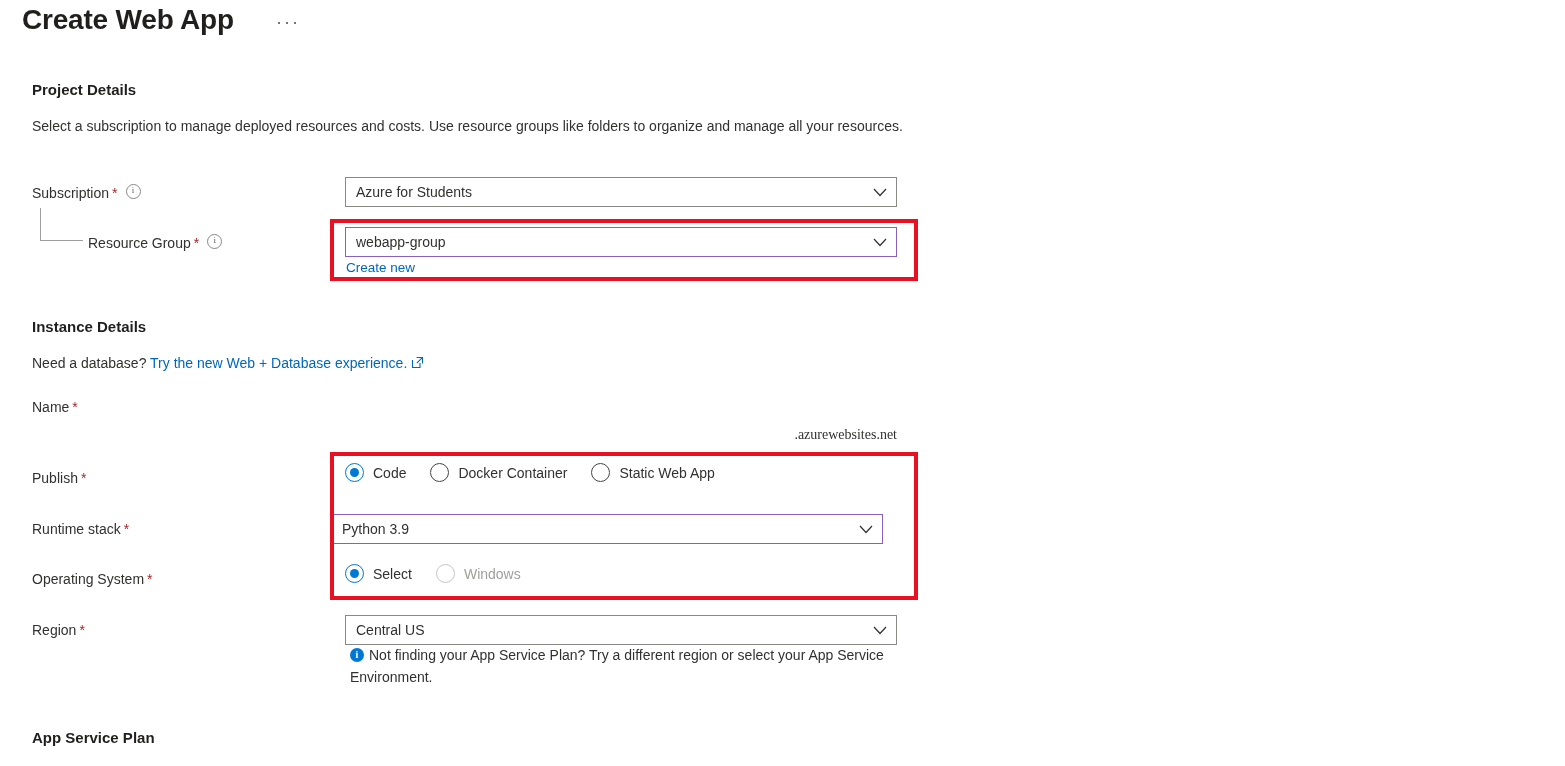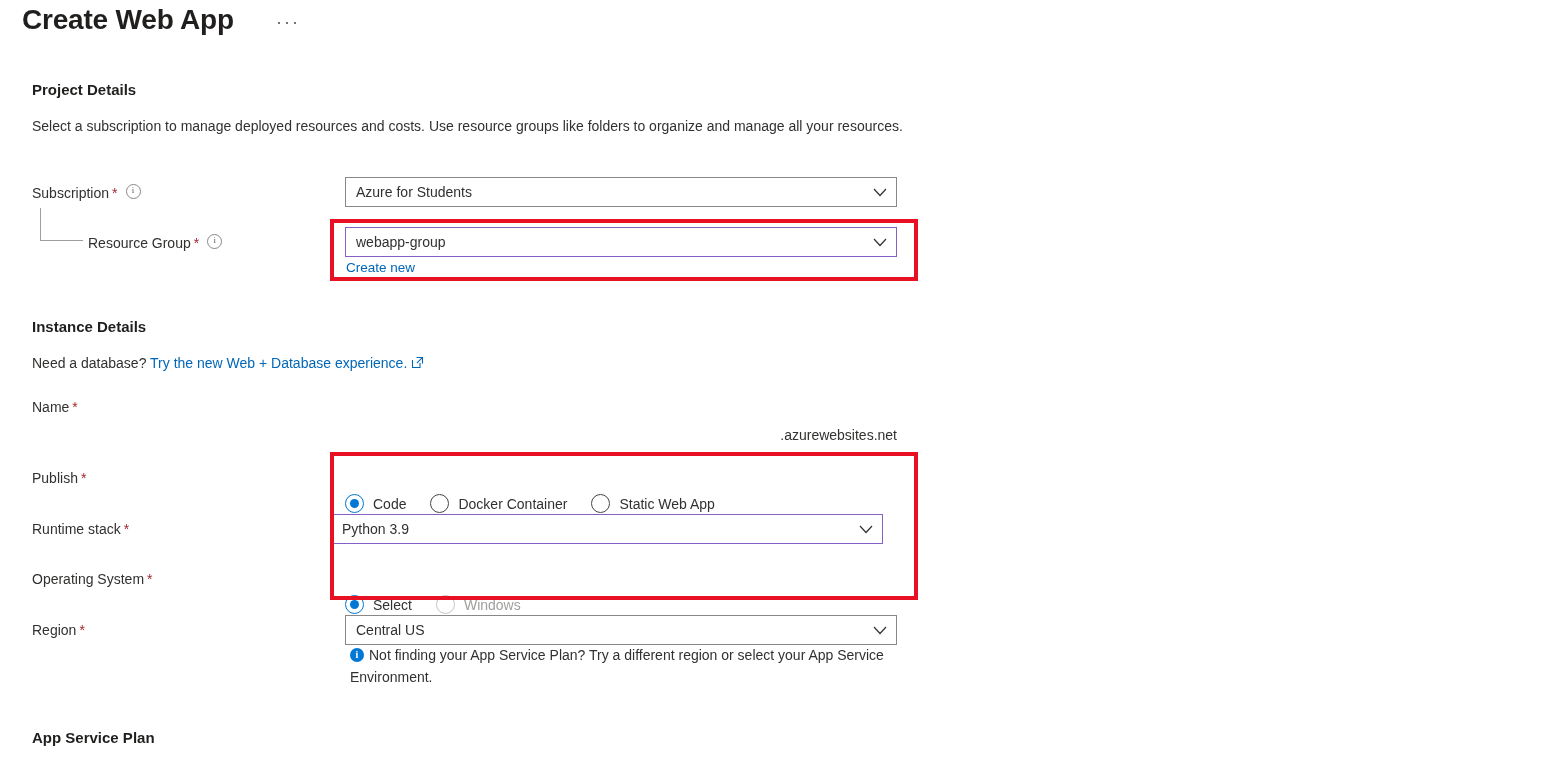--- a/index.html
+++ b/index.html
@@ -192,28 +192,28 @@
   }
 
   .suffix {
     position: absolute;
     left: 345px;
     top: 427px;
     width: 552px;
     text-align: right;
     font-size: 14px;
     color: #323130;
+    font-family: Liberation Serif, serif;
   }
 
   
   .radio-row {
     position: absolute;
     display: flex;
     align-items: flex-start;
-    margin-top: 31px;
   }
   #rg-publish { left: 345px; top: 463px; }
   #rg-os      { left: 345px; top: 564px; }
 
   .radio-item {
     display: flex;
     align-items: center;
     margin-right: 24px;
     cursor: pointer;
     white-space: nowrap;

